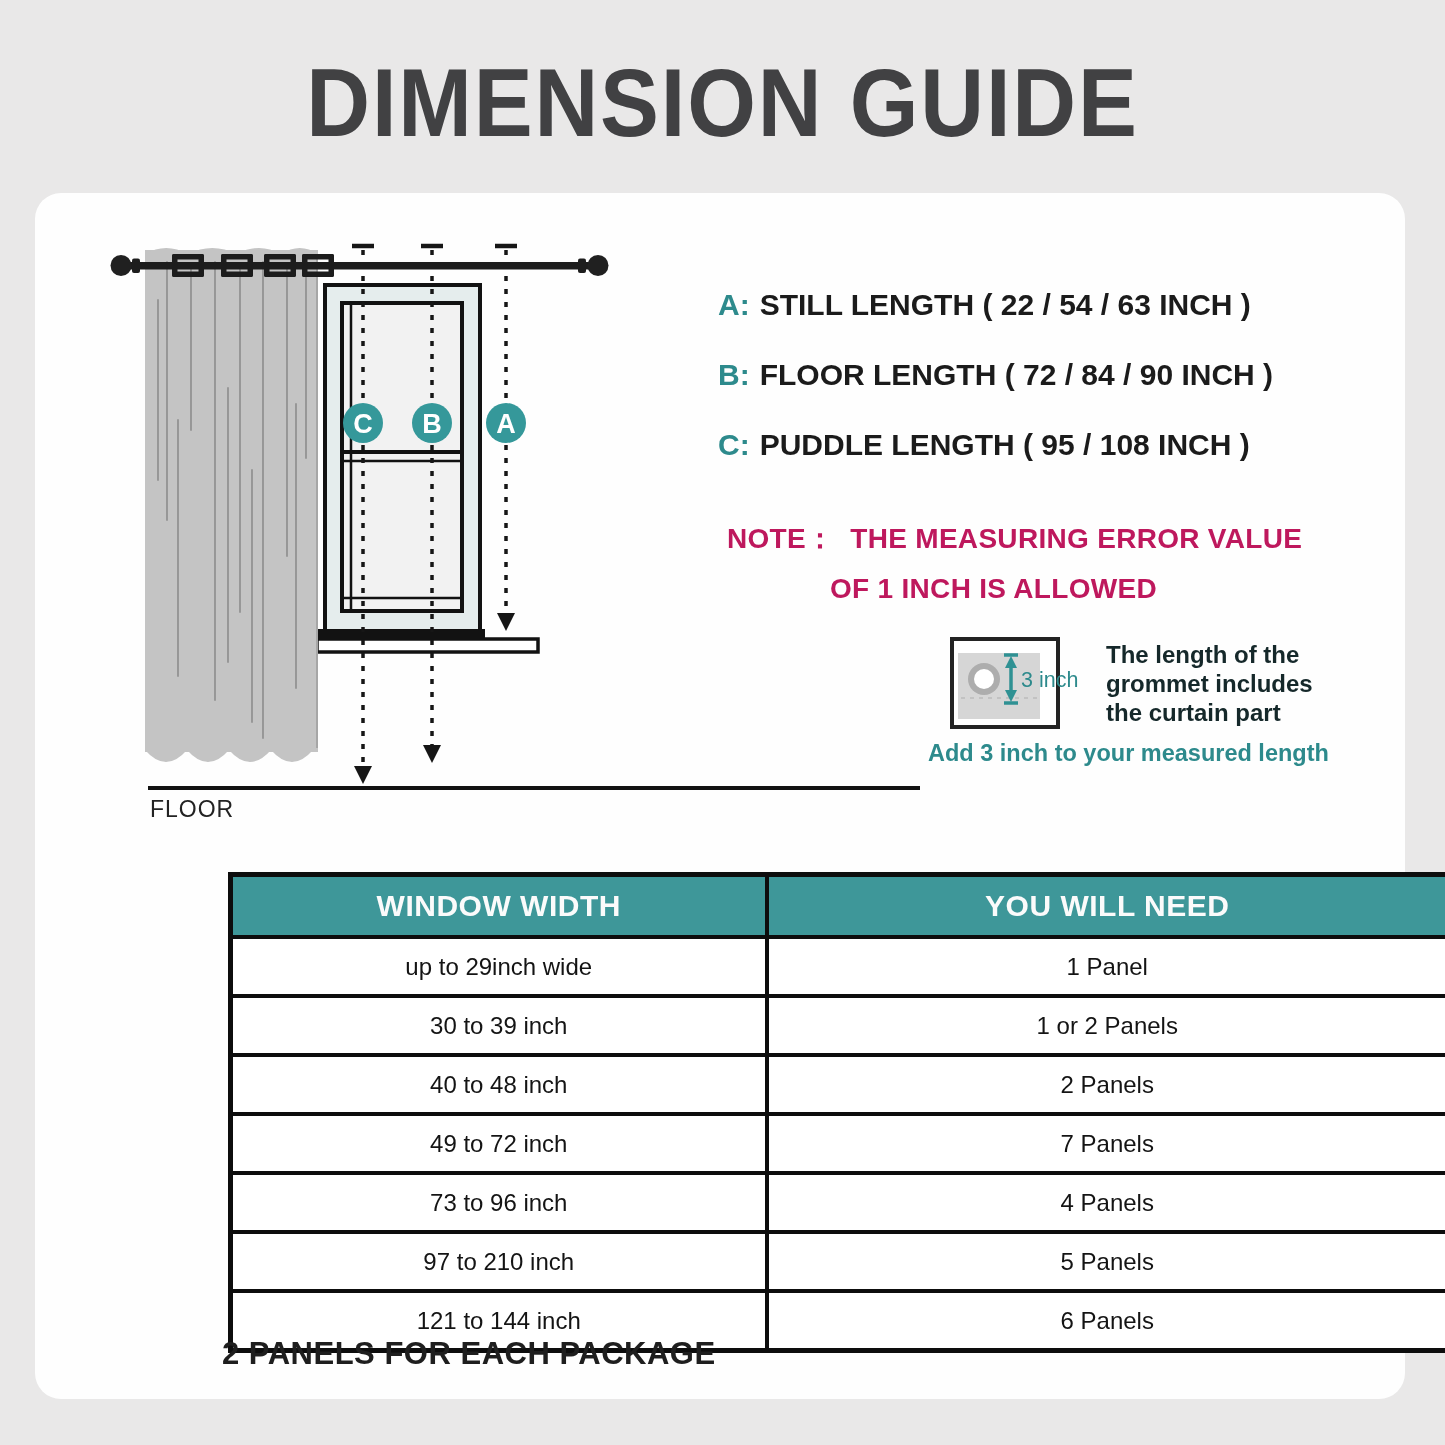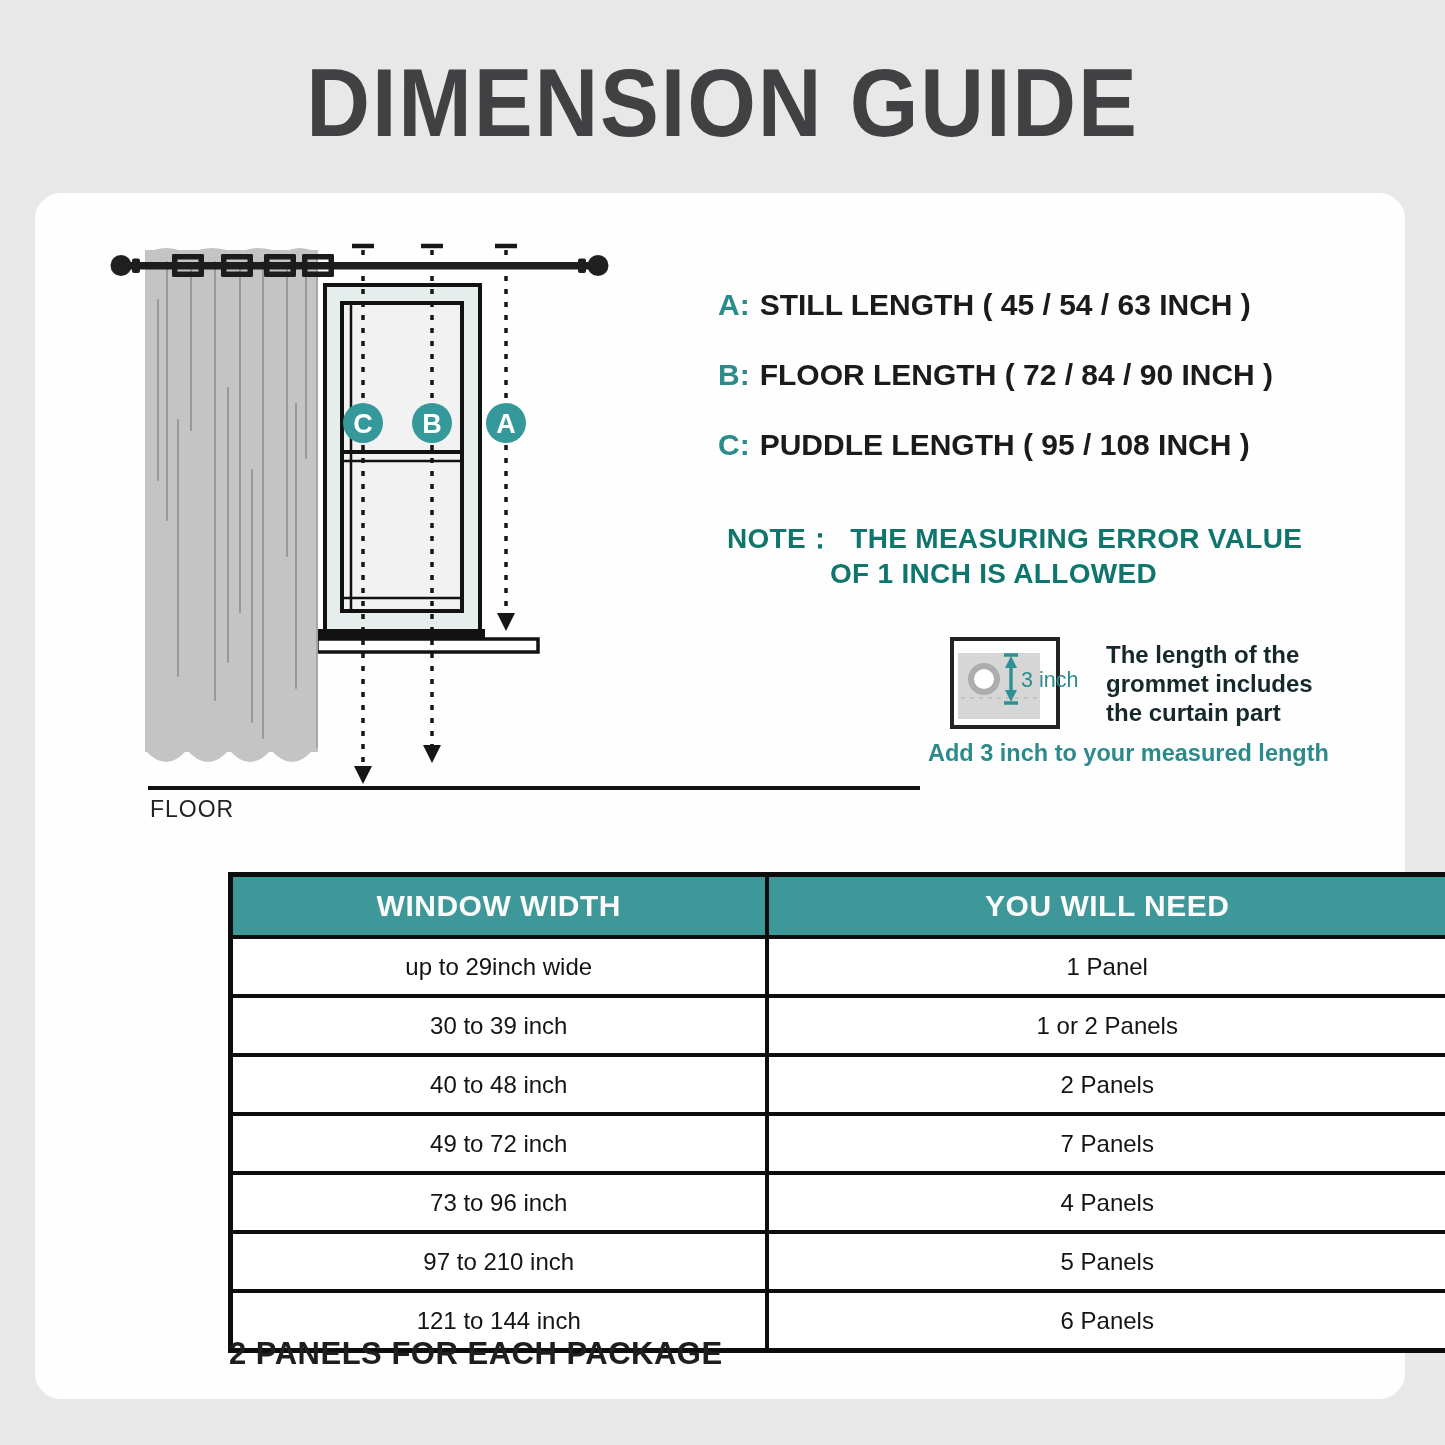--- a/index.html
+++ b/index.html
@@ -31,24 +31,24 @@
   
   .legend{position:absolute;left:718px;top:288px;width:600px;}
   .legend-row{
     font-size:30px;font-weight:600;color:#1b1b1b;
     line-height:34px;margin-bottom:36px;white-space:nowrap;
   }
   .legend-row .prefix{color:#2d8a8c;margin-right:10px;}
 
   
   .note{position:absolute;left:727px;top:520px;width:560px;
-    color:#0f766e;font-size:28px;font-weight:600;letter-spacing:.3px;}
+    color:#be185d;font-size:28px;font-weight:600;letter-spacing:.3px;}
   .note .line1{white-space:nowrap;}
   .note .note-label{margin-right:16px;}
-  .note .line2{margin-left:103px;white-space:nowrap;}
+  .note .line2{margin-top:15px;margin-left:103px;white-space:nowrap;}
 
   
   .inset-svg{position:absolute;left:945px;top:634px;overflow:visible;}
   .grommet-desc{
     position:absolute;left:1106px;top:640px;width:230px;
     font-size:24px;line-height:29px;font-weight:600;color:#15282a;
   }
   .grommet-tip{
     position:absolute;left:928px;top:740px;white-space:nowrap;
     font-size:23.5px;font-weight:600;color:#2d8a8c;
@@ -70,21 +70,20 @@
   .size-table td{
     height:55px;font-size:24px;color:#141414;font-weight:500;
   }
   .size-table col.c1{width:536px;}
   .size-table{border:5px solid #0d0d0d;}
 
   .footnote{
     position:absolute;left:222px;top:1336px;
     font-size:31px;font-weight:bold;color:#1e1e1e;letter-spacing:.5px;
     white-space:nowrap;
-    margin-left:7px;
   }
 </style>
 </head>
 <body>
 
 <div class="stage">
 
   <h1 class="page-title">DIMENSION GUIDE</h1>
 
   <div class="card"></div>
@@ -185,21 +184,21 @@
       <circle cx="432" cy="423" r="20" fill="#35989a"></circle>
       <circle cx="506" cy="423" r="20" fill="#35989a"></circle>
       <text x="363" y="433">C</text>
       <text x="432" y="433">B</text>
       <text x="506" y="433">A</text>
     </g>
   </svg>
 
   <div class="legend">
     <div class="legend-row">
-      <span class="prefix">A:</span><span>STILL LENGTH ( 45 / 54 / 63 INCH )</span>
+      <span class="prefix">A:</span><span>STILL LENGTH ( 22 / 54 / 63 INCH )</span>
     </div>
     <div class="legend-row">
       <span class="prefix">B:</span><span>FLOOR LENGTH ( 72 / 84 / 90 INCH )</span>
     </div>
     <div class="legend-row">
       <span class="prefix">C:</span><span>PUDDLE LENGTH ( 95 / 108 INCH )</span>
     </div>
   </div>
 
   <div class="note">

